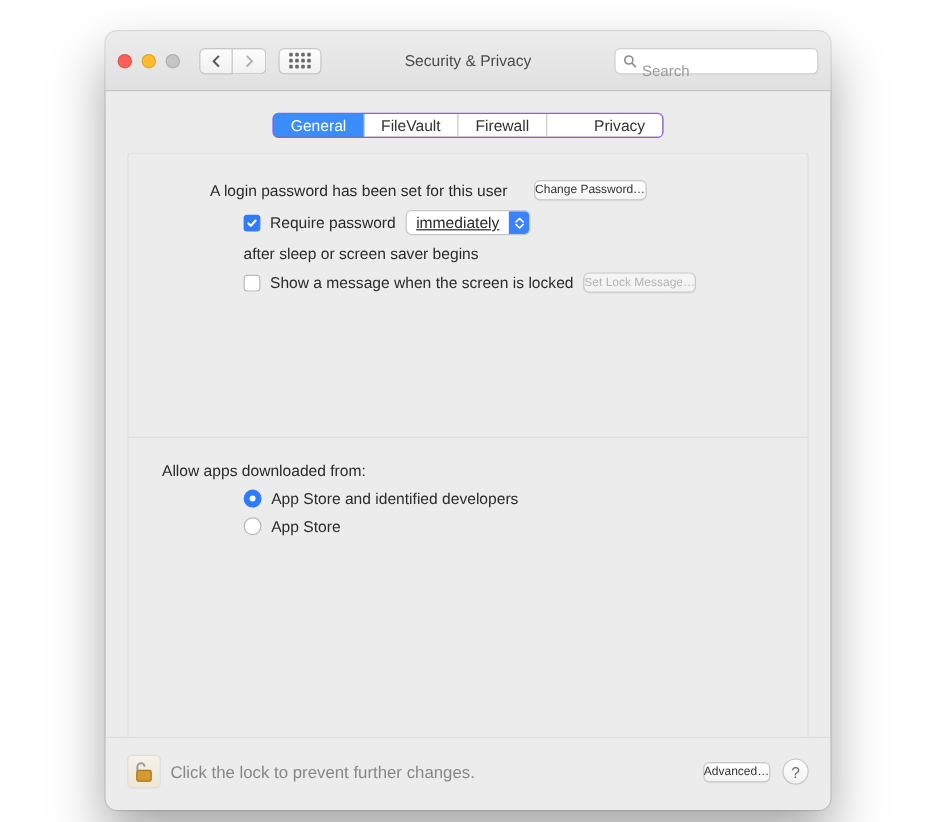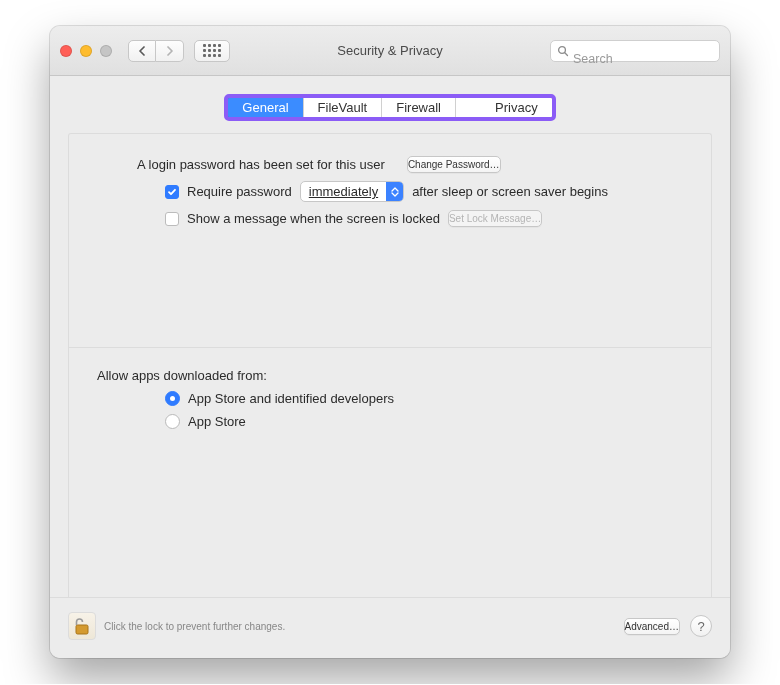--- a/index.html
+++ b/index.html
@@ -4,21 +4,21 @@
 <style>
   * { box-sizing: border-box; }
   html, body {
     margin: 0; padding: 0;
     font-family: -apple-system, "Helvetica Neue", Helvetica, Arial, sans-serif;
     font-size: 13px;
     color: #2b2b2b;
     background: transparent;
   }
   .window {
-    width: 680px;
+    width: 604px;
     margin: 26px auto;
     background: #ececec;
     border-radius: 10px;
     box-shadow: 0 22px 45px rgba(0,0,0,.35), 0 0 0 1px rgba(0,0,0,.12);
     overflow: hidden;
   }
   
   .titlebar {
     height: 50px;
     background: linear-gradient(#ededed, #e0e0e0);
@@ -79,21 +79,21 @@
 
   
   .content {
     padding: 18px 18px 0 18px;
   }
   .tabs {
     display:flex; justify-content:center;
   }
   .tabbar {
     display:flex;
-    border:4px solid #8b5cf6;
+    border:1px solid #8b5cf6;
     border-radius:5px;
     overflow:hidden;
     background:#737373;
   }
   .tab {
     padding: 2px 14px;
     font-size:13px;
     color:#333;
     border-right:1px solid #d0d0d0;
     background:#fff;
@@ -167,21 +167,21 @@
     padding: 14px 18px 18px 18px;
     border-top:1px solid #dcdcdc;
     background:#ececec;
   }
   .lock {
     width:28px; height:28px; margin-right:8px;
     display:flex; align-items:center; justify-content:center;
     border:1px solid #dcdcdc; border-radius:4px;
     background: linear-gradient(#f7f2e8,#eee7d7);
   }
-  .footer-text { color:#878787; font-size:10px; }
+  .footer-text { color:#878787; font-size:14px; }
   .footer-spacer { flex:1; }
   .help {
     width:22px; height:22px; border-radius:50%;
     border:1px solid #c7c7c7;
     background: linear-gradient(#ffffff,#f1f1f1);
     display:flex; align-items:center; justify-content:center;
     margin-left:10px;
     font-size:13px; color:#6a6a6a;
   }
 </style>

